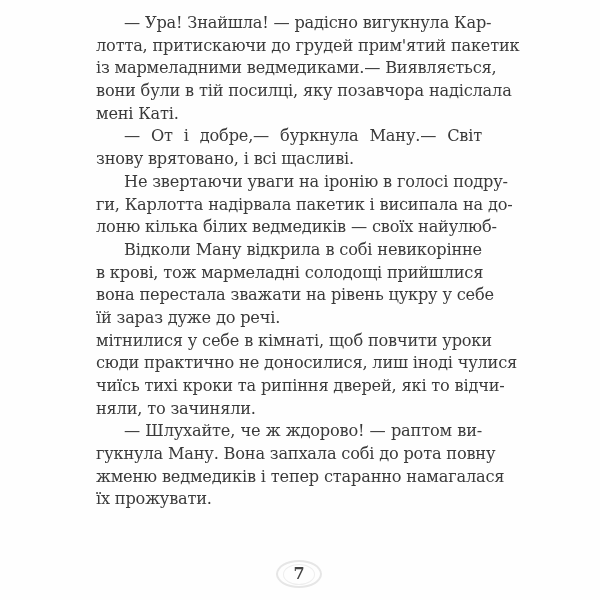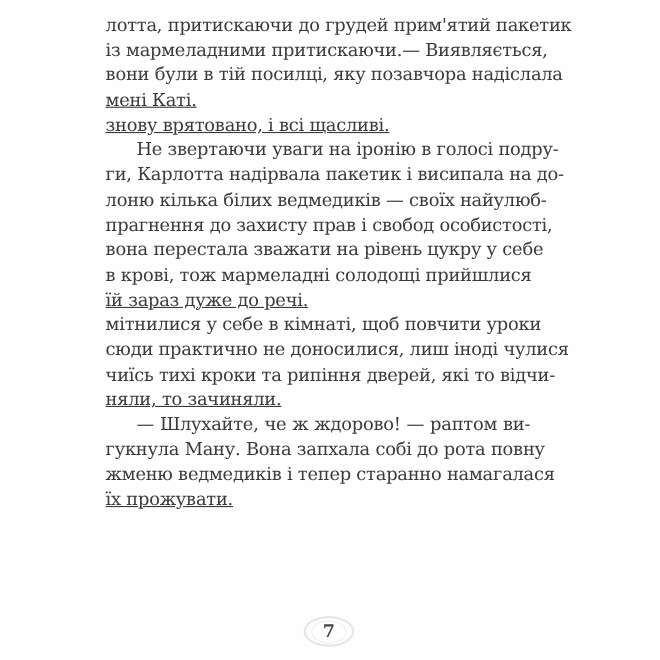--- a/index.html
+++ b/index.html
@@ -32,21 +32,20 @@
     .line {
       display: block;
       white-space: nowrap;
       text-align: justify;
       text-align-last: justify;
       height: 22.7px;
       letter-spacing: -0.2px;
     }
     .line.last {
       text-align-last: left;
-      text-decoration: underline;
     }
     .line.indent {
       padding-left: 28px;
     }
     .page-number-wrap {
       position: absolute;
       left: 276px;
       top: 560px;
       width: 48px;
       height: 30px;
@@ -76,31 +75,33 @@
       font-size: 16px;
       font-weight: bold;
       color: #444444;
     }
   </style>
 </head>
 <body>
 
 <div class="page">
   <div class="text-block" id="text-block">
+      <span class="line indent">— Ура! Знайшла! — радісно вигукнула Кар-</span>
       <span class="line">лотта, притискаючи до грудей прим'ятий пакетик</span>
-      <span class="line">із мармеладними притискаючи.— Виявляється,</span>
+      <span class="line">із мармеладними ведмедиками.— Виявляється,</span>
       <span class="line">вони були в тій посилці, яку позавчора надіслала</span>
       <span class="line last">мені Каті.</span>
+      <span class="line indent">— От і добре,— буркнула Ману.— Світ</span>
       <span class="line last">знову врятовано, і всі щасливі.</span>
       <span class="line indent">Не звертаючи уваги на іронію в голосі подру-</span>
       <span class="line">ги, Карлотта надірвала пакетик і висипала на до-</span>
       <span class="line">лоню кілька білих ведмедиків — своїх найулюб-</span>
-      <span class="line">прагнення до захисту прав і свобод особистості,</span>
+      <span class="line indent">Відколи Ману відкрила в собі невикорінне</span>
+      <span class="line">в крові, тож мармеладні солодощі прийшлися</span>
       <span class="line">вона перестала зважати на рівень цукру у себе</span>
-      <span class="line">в крові, тож мармеладні солодощі прийшлися</span>
       <span class="line last">їй зараз дуже до речі.</span>
       <span class="line">мітнилися у себе в кімнаті, щоб повчити уроки</span>
       <span class="line">сюди практично не доносилися, лиш іноді чулися</span>
       <span class="line">чиїсь тихі кроки та рипіння дверей, які то відчи-</span>
       <span class="line last">няли, то зачиняли.</span>
       <span class="line indent">— Шлухайте, че ж ждорово! — раптом ви-</span>
       <span class="line">гукнула Ману. Вона запхала собі до рота повну</span>
       <span class="line">жменю ведмедиків і тепер старанно намагалася</span>
       <span class="line last">їх прожувати.</span>
     </div>

